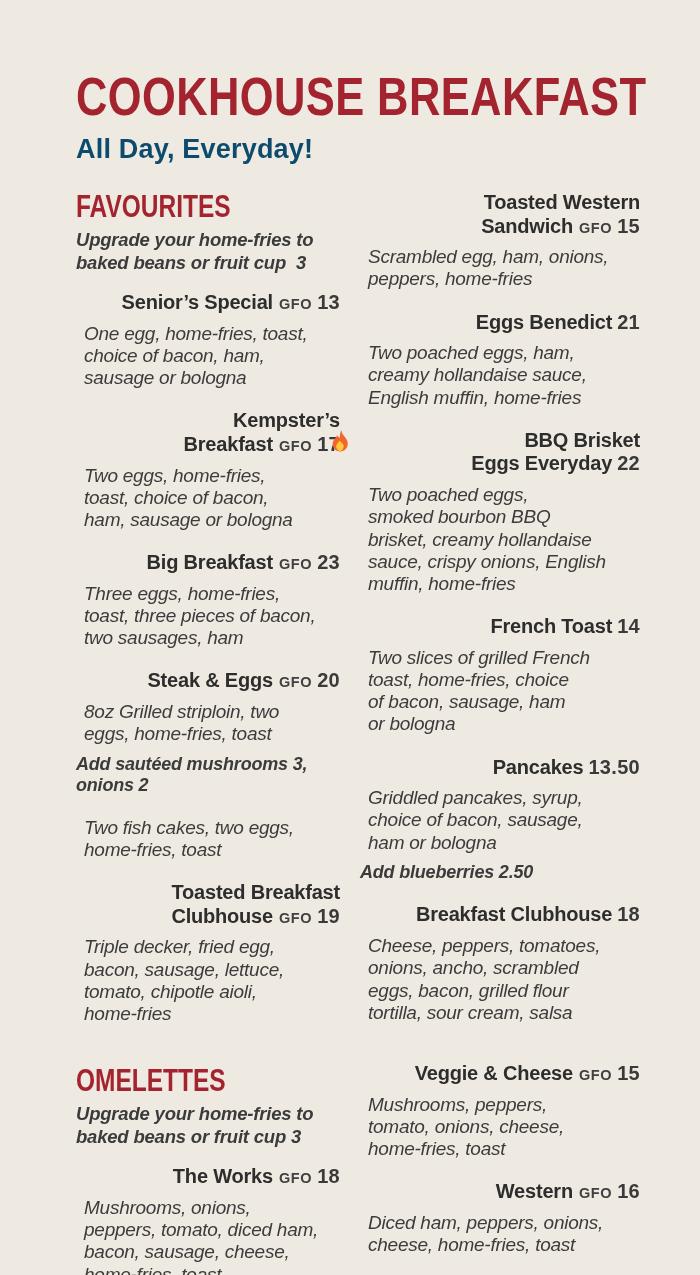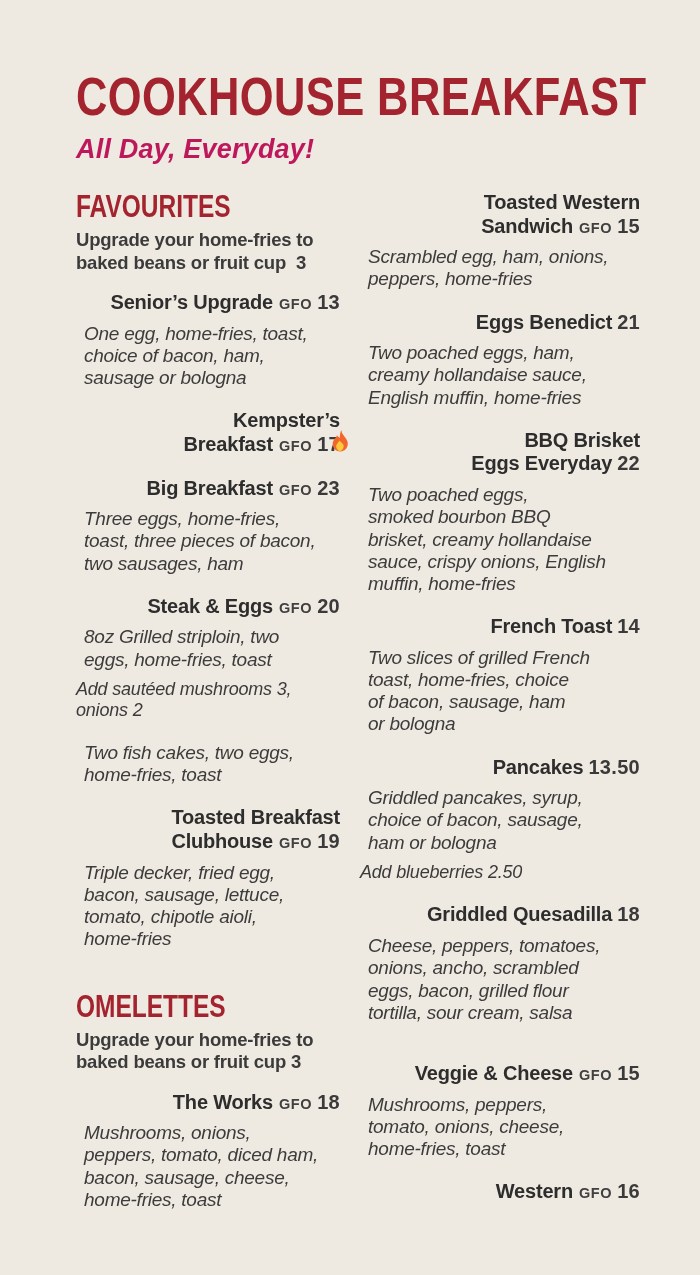--- a/index.html
+++ b/index.html
@@ -20,23 +20,22 @@
     line-height: 1.0;
     letter-spacing: 0.5px;
     color: #A3242F;
     transform: scaleX(0.82);
     transform-origin: left center;
     white-space: nowrap;
   }
   .menu-subtitle {
     margin: 11px 0 0;
     font-size: 27px;
-    font-style: italic;
     font-weight: 600;
-    color: #be185d;
+    color: #0c4a6e;
     letter-spacing: 0.2px;
   }
 
   .columns {
     display: grid;
     grid-template-columns: 264px 280px;
     column-gap: 20px;
     margin-top: 26px;
   }
 
@@ -47,20 +46,21 @@
     line-height: 1.0;
     color: #A3242F;
     transform: scaleX(0.79);
     transform-origin: left center;
     white-space: nowrap;
   }
   .section-note {
     margin: 0 0 17px;
     font-size: 18.5px;
     line-height: 1.22;
+    font-style: italic;
     font-weight: 600;
     color: #3B3B3B;
     white-space: pre-wrap;
     letter-spacing: -0.2px;
   }
   .section + .section { margin-top: 40px; }
 
   .item { margin-bottom: 20px; position: relative; }
   .item-title {
     margin: 0 0 4px;
@@ -90,21 +90,21 @@
     line-height: 1.17;
     letter-spacing: -0.25px;
     color: #3C3C3C;
     white-space: pre-line;
     font-style: italic;
   }
   .item-note {
     margin: 3px 0 0;
     font-size: 18px;
     font-style: italic;
-    font-weight: 400;
+    font-weight: 700;
     line-height: 1.2;
     color: #3B3B3B;
     white-space: pre-line;
     letter-spacing: -0.2px;
   }
   .gap-top { margin-top: 38px; }
 
   .flame {
     position: absolute;
     left: -32px;
@@ -125,30 +125,33 @@
   <div class="columns">
 
     <div class="col-left">
 
       <section class="section">
         <h2 class="section-heading">FAVOURITES</h2>
         <p class="section-note">Upgrade your home-fries to
 baked beans or fruit cup  3</p>
 
         <article class="item">
-          <h3 class="item-title"><span class="item-name">Senior’s Upgrade</span><span class="tag">GFO</span><span class="price">13</span></h3>
+          <h3 class="item-title"><span class="item-name">Senior’s Special</span><span class="tag">GFO</span><span class="price">13</span></h3>
           <p class="item-desc">One egg, home-fries, toast,
 choice of bacon, ham,
 sausage or bologna</p>
 
         </article>
 
         <article class="item">
           <h3 class="item-title"><span class="item-name">Kempster’s
 Breakfast</span><span class="tag">GFO</span><span class="price">17</span></h3>
+          <p class="item-desc">Two eggs, home-fries,
+toast, choice of bacon,
+ham, sausage or bologna</p>
 
         </article>
 
         <article class="item">
           <h3 class="item-title"><span class="item-name">Big Breakfast</span><span class="tag">GFO</span><span class="price">23</span></h3>
           <p class="item-desc">Three eggs, home-fries,
 toast, three pieces of bacon,
 two sausages, ham</p>
 
         </article>
@@ -240,36 +243,38 @@
 
       <article class="item">
         <h3 class="item-title"><span class="item-name">Pancakes</span><span class="price">13.50</span></h3>
         <p class="item-desc">Griddled pancakes, syrup,
 choice of bacon, sausage,
 ham or bologna</p>
         <p class="item-note">Add blueberries 2.50</p>
       </article>
 
       <article class="item">
-        <h3 class="item-title"><span class="item-name">Griddled Quesadilla</span><span class="price">18</span></h3>
+        <h3 class="item-title"><span class="item-name">Breakfast Clubhouse</span><span class="price">18</span></h3>
         <p class="item-desc">Cheese, peppers, tomatoes,
 onions, ancho, scrambled
 eggs, bacon, grilled flour
 tortilla, sour cream, salsa</p>
 
       </article>
 
       <article class="item gap-top">
         <h3 class="item-title"><span class="item-name">Veggie &amp; Cheese</span><span class="tag">GFO</span><span class="price">15</span></h3>
         <p class="item-desc">Mushrooms, peppers,
 tomato, onions, cheese,
 home-fries, toast</p>
 
       </article>
 
       <article class="item">
         <h3 class="item-title"><span class="item-name">Western</span><span class="tag">GFO</span><span class="price">16</span></h3>
+        <p class="item-desc">Diced ham, peppers, onions,
+cheese, home-fries, toast</p>
 
       </article>
 
     </div>
   </div>
 </div>
 
 </body></html>

